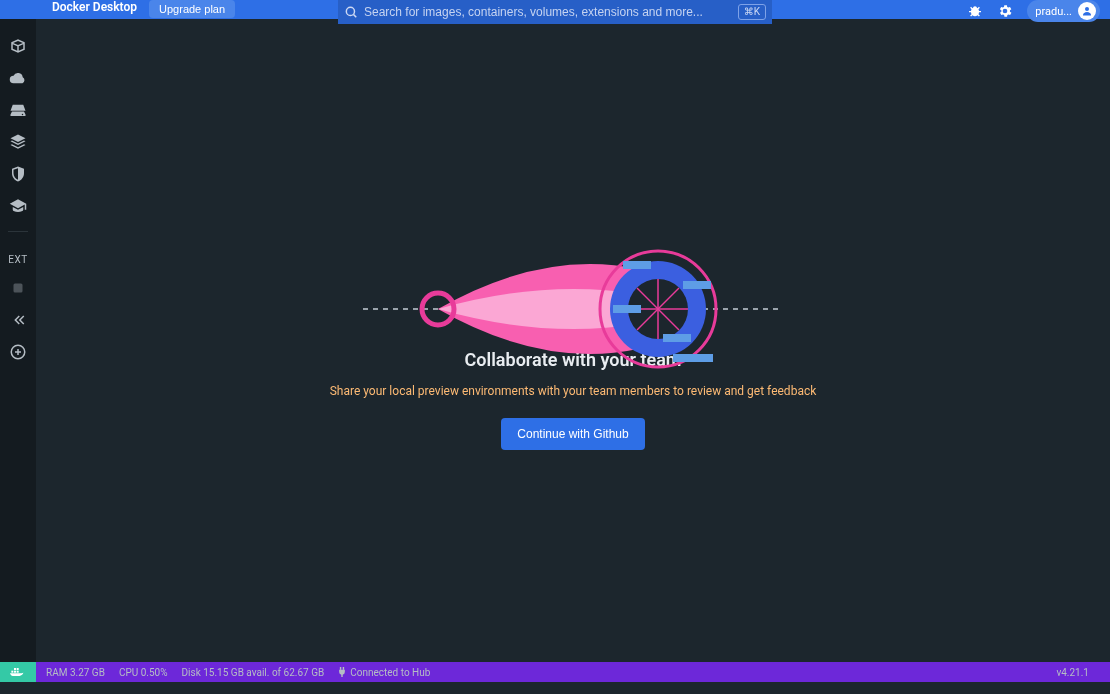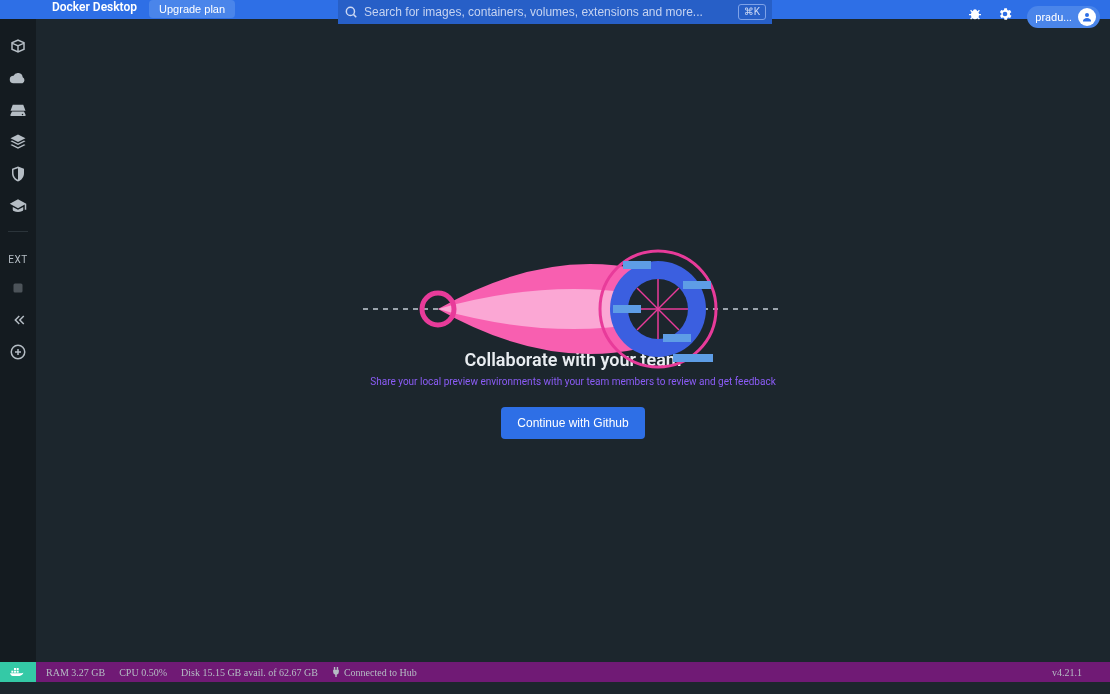--- a/index.html
+++ b/index.html
@@ -9,45 +9,45 @@
     .header { height: 19px; background: #2e6fe6; display: flex; align-items: flex-start; padding: 0 10px 0 52px; position: relative; }
     .app-title { font-size: 12px; font-weight: 600; color: #fff; }
     .upgrade-btn { margin-left: 12px; background: #4a85ea; color: #fff; border: none; border-radius: 4px; padding: 3px 10px; font-size: 11px; cursor: pointer; }
     .search-wrap { position: absolute; left: 50%; transform: translateX(-50%); display: flex; align-items: center; background: #275fc7; border-radius: 0; height: 24px; width: 434px; padding: 0 6px; }
     .search-icon { width: 14px; height: 14px; color: #cdd9f4; flex-shrink: 0; }
     .search-input { flex: 1; background: transparent; border: none; outline: none; color: #fff; font-size: 12px; padding: 0 6px; }
     .search-input::placeholder { color: #c5d3f1; }
     .kbd { border: 1px solid #7ea2e8; border-radius: 3px; padding: 0 5px; font-size: 10px; color: #cdd9f4; line-height: 14px; }
     .header-right { margin-left: auto; display: flex; align-items: center; gap: 14px; }
     .hdr-icon { width: 16px; height: 16px; color: #fff; cursor: pointer; }
-    .user-chip { display: flex; align-items: center; gap: 6px; background: #4a85ea; border-radius: 12px; padding: 2px 4px 2px 8px; cursor: pointer; margin-top: 6px; }
+    .user-chip { display: flex; align-items: center; gap: 6px; background: #4a85ea; border-radius: 12px; padding: 2px 4px 2px 8px; cursor: pointer; }
     .user-chip span { font-size: 11px; color: #fff; max-width: 40px; overflow: hidden; text-overflow: ellipsis; white-space: nowrap; }
     .avatar { width: 18px; height: 18px; border-radius: 50%; background: #fff; display: flex; align-items: center; justify-content: center; }
     .avatar svg { width: 12px; height: 12px; color: #2e6fe6; }
 
     
     .shell { display: flex; height: calc(694px - 31px - 20px); }
 
     
     .sidebar { width: 36px; background: #141b20; display: flex; flex-direction: column; align-items: center; padding-top: 18px; gap: 14px; }
     .sb-icon { width: 18px; height: 18px; color: #b5bdc4; cursor: pointer; }
     .sb-icon.dim { opacity: .35; }
     .sb-ext { font-size: 10px; color: #b5bdc4; letter-spacing: .5px; margin-top: 6px; }
     .sb-divider { width: 20px; height: 1px; background: #2b343a; margin: 2px 0; }
 
     
     .main { flex: 1; display: flex; flex-direction: column; align-items: center; justify-content: flex-start; padding-top: 200px; position: relative; }
     .illu { position: absolute; top: 220px; left: 50%; transform: translateX(-50%); }
     .title { margin-top: 130px; font-size: 18px; font-weight: 600; color: #e9edf1; }
-    .subtitle { margin-top: 6px; font-size: 10px; color: #8b5cf6; }
+    .subtitle { margin-top: 14px; font-size: 12px; color: #fdba74; }
     .btn { margin-top: 20px; background: #2e6fe6; color: #fff; border: none; border-radius: 4px; padding: 9px 16px; font-size: 12px; cursor: pointer; }
     .btn + .btn { margin-top: 14px; }
 
     
-    .footer { height: 20px; background: #701a75; display: flex; align-items: center; font-size: 10px; color: #b5bdc4; padding-right: 28px; font-family: Liberation Serif, serif; }
+    .footer { height: 20px; background: #6d28d9; display: flex; align-items: center; font-size: 10px; color: #b5bdc4; padding-right: 21px; }
     .footer .engine { width: 36px; height: 20px; background: #34c9a6; display: flex; align-items: center; justify-content: center; margin-right: 10px; }
     .footer .engine svg { width: 16px; height: 12px; color: #fff; }
     .footer .seg { margin-right: 14px; display: flex; align-items: center; gap: 4px; }
     .footer .ver { margin-left: auto; }
     .plug-icon { width: 8px; height: 10px; color: #b5bdc4; }
   </style>
 </head>
 <body>
 
 <div class="header">

